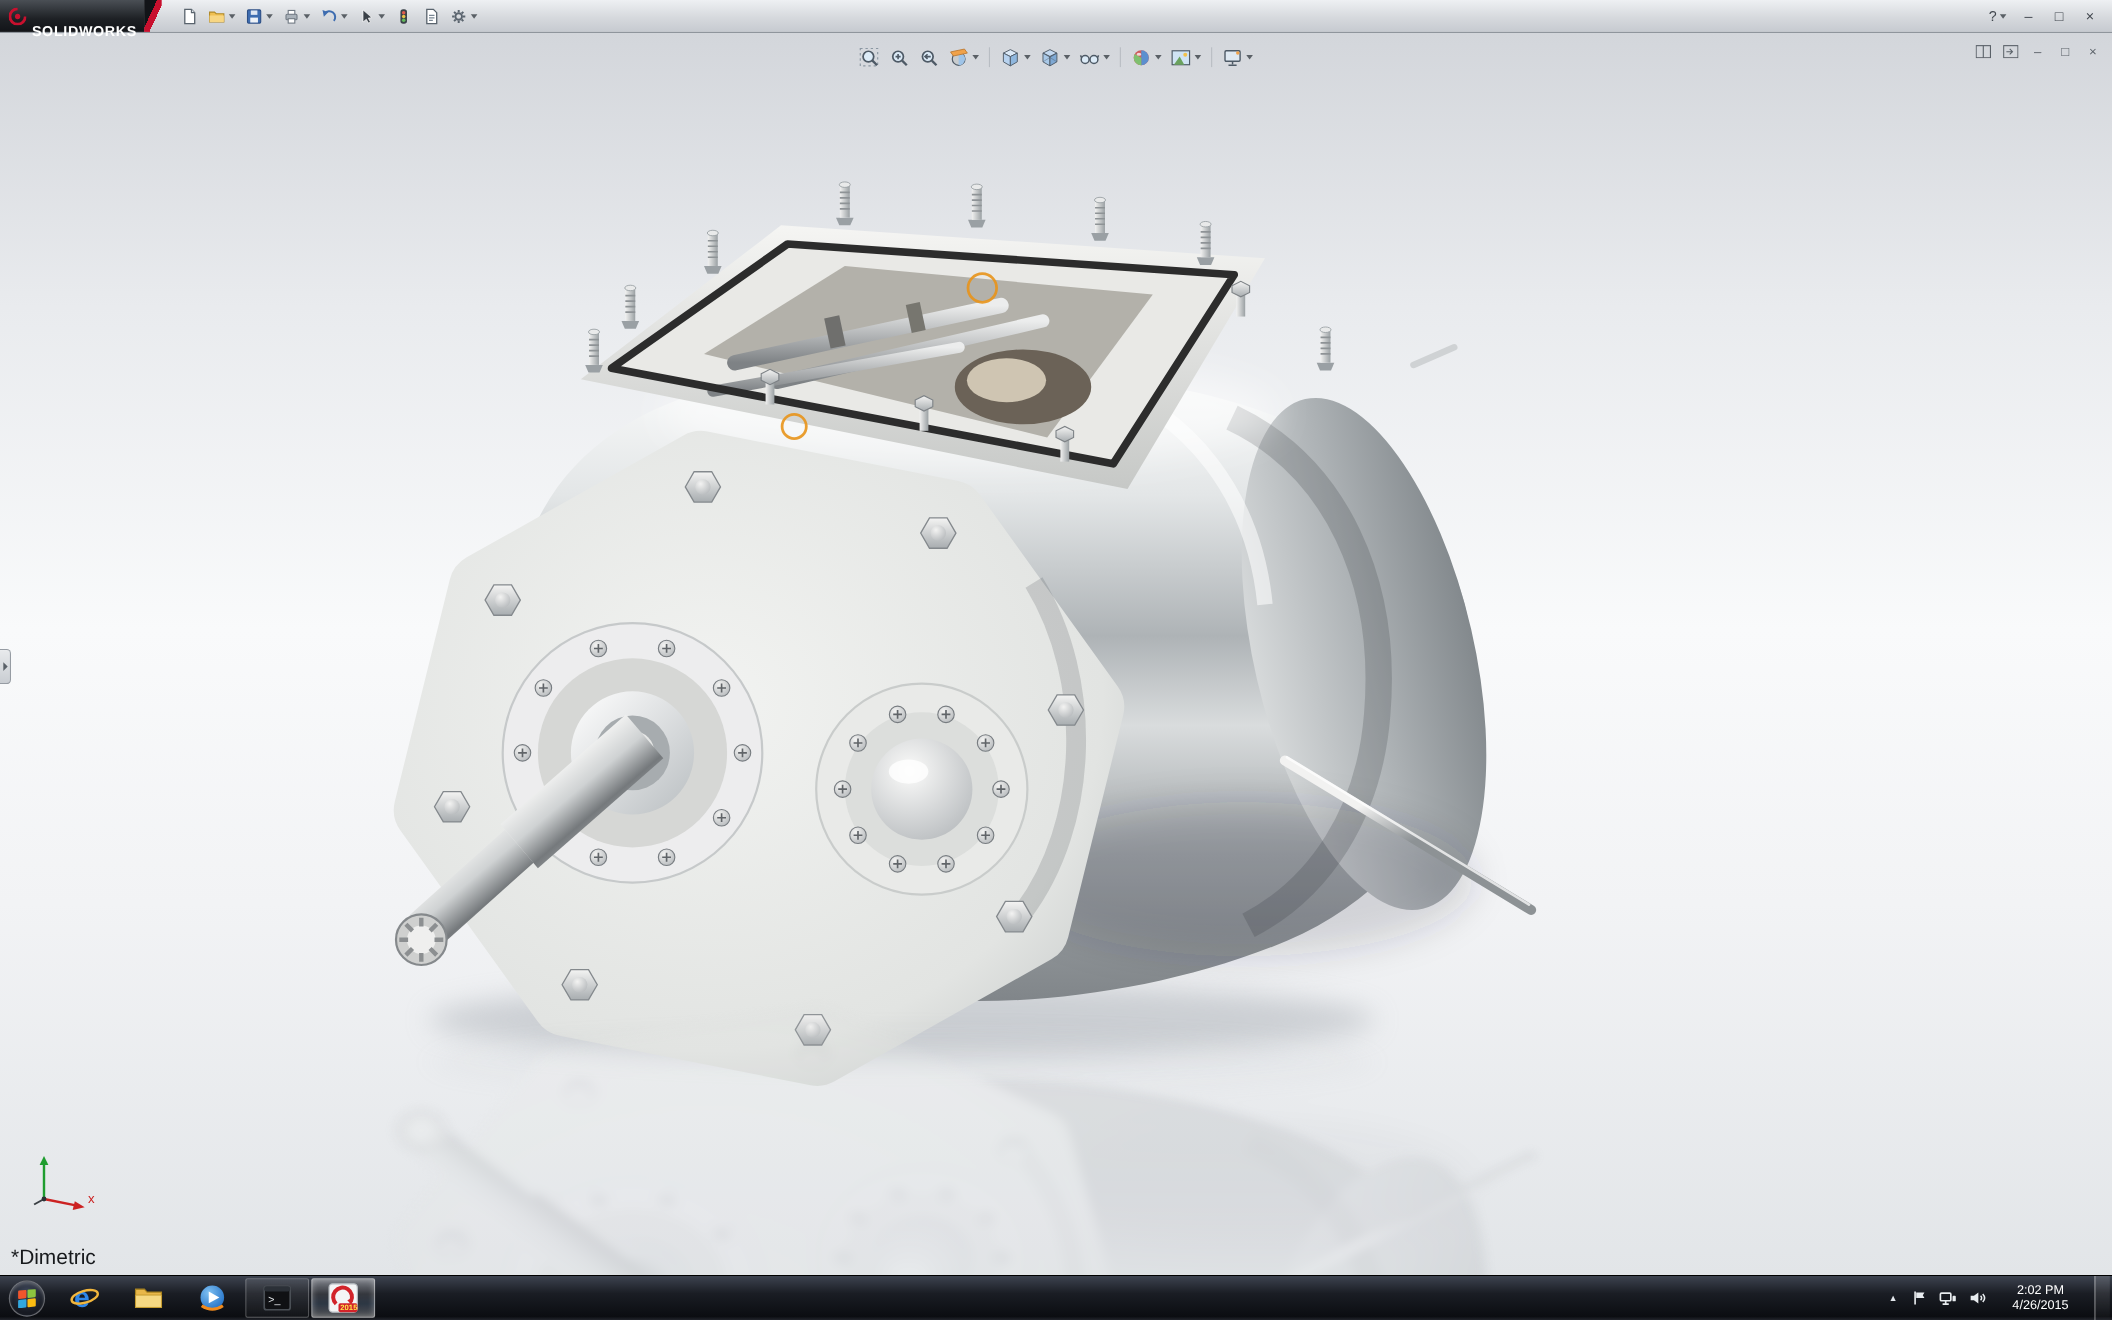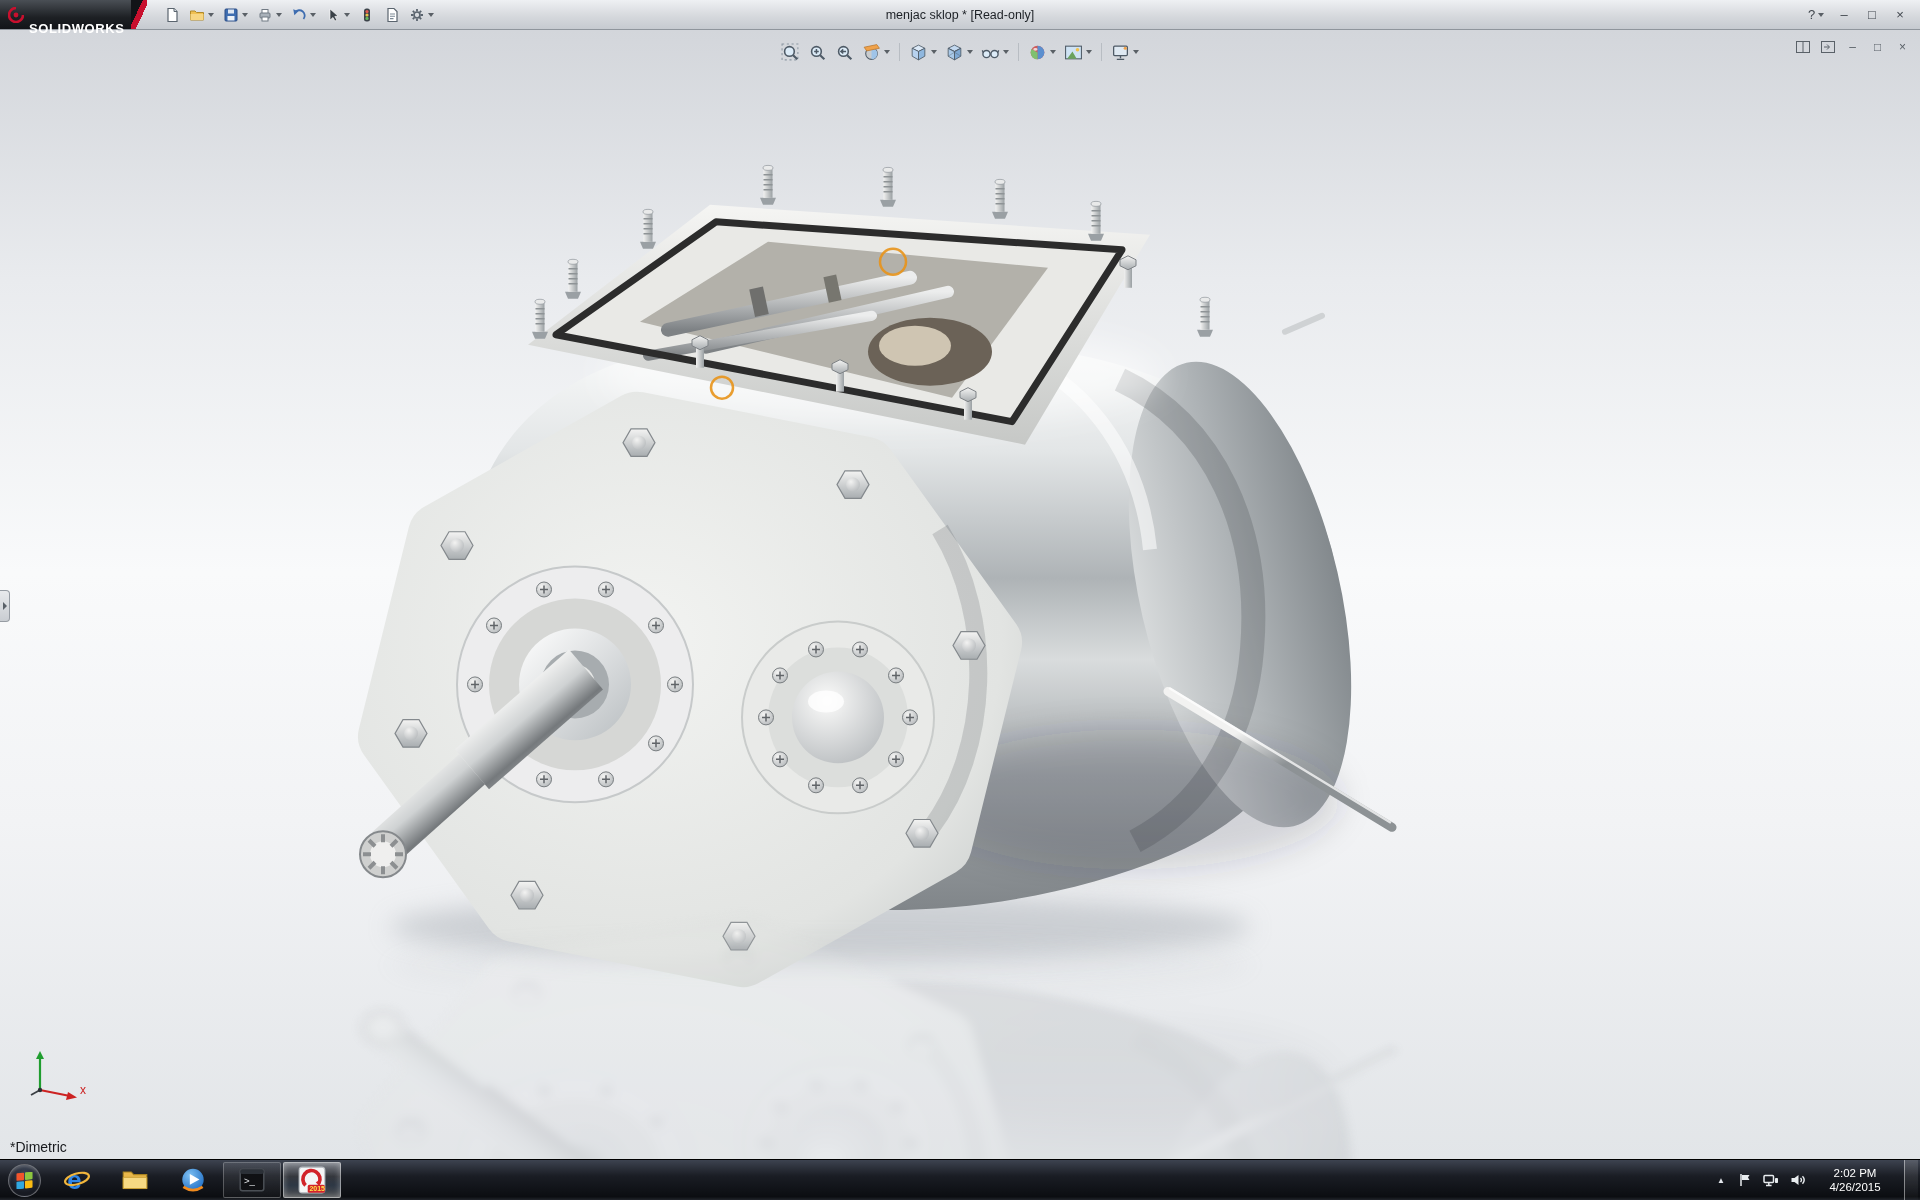--- a/index.html
+++ b/index.html
@@ -34,21 +34,21 @@
     display:flex;align-items:center;gap:2px;z-index:10;}
   .hud-btn{height:24px;display:flex;align-items:center;padding:0 3px;border-radius:3px;}
   .hud-sep{width:1px;height:18px;background:#b8bdc3;margin:0 4px;}
 
   
   #mdi-controls{position:absolute;top:8px;right:8px;display:flex;gap:6px;z-index:10;}
   .mdi-btn{width:19px;height:17px;display:flex;align-items:center;justify-content:center;
     color:#5a6168;font-size:12px;border-radius:2px;}
 
   
-  #view-label{position:absolute;left:10px;bottom:5px;font-size:14px;color:#17191c;z-index:9;}
+  #view-label{position:absolute;left:10px;bottom:5px;font-size:19px;color:#17191c;z-index:9;}
   #triad{position:absolute;left:26px;bottom:58px;z-index:9;}
   #flyout-handle{position:absolute;left:0;top:560px;width:9px;height:30px;z-index:9;
     background:linear-gradient(#e8eaec,#c9cdd2);border:1px solid #969ca3;border-left:none;
     border-radius:0 4px 4px 0;display:flex;align-items:center;justify-content:center;}
   #flyout-handle .tri{width:0;height:0;border-top:4px solid transparent;border-bottom:4px solid transparent;
     border-left:4px solid #5a6168;}
 
   
   #taskbar{position:absolute;bottom:0;left:0;right:0;height:40px;z-index:50;
     background:linear-gradient(#3d4350,#1a1d24 40%,#0b0d11 92%,#22252c);
@@ -145,21 +145,20 @@
       <svg width="16" height="16" viewBox="0 0 16 16">
         <g stroke="#5a646e" stroke-width="1.8">
           <path d="M8,2 V4.2 M8,11.8 V14 M2,8 H4.2 M11.8,8 H14 M3.8,3.8 L5.3,5.3 M10.7,10.7 L12.2,12.2 M3.8,12.2 L5.3,10.7 M10.7,5.3 L12.2,3.8"></path>
         </g>
         <circle cx="8" cy="8" r="3" fill="none" stroke="#5a646e" stroke-width="1.7"></circle>
       </svg>
       <span class="caret"></span>
     </div>
   </div>
 
-  <div id="title-text">menjac sklop * [Read-only]</div>
 
   <div id="tb-right">
     <div class="wbtn">
       <span>?</span>
       <span class="caret"></span>
     </div>
     <div class="wbtn">
         <span>–</span>
       </div>
     <div class="wbtn">

